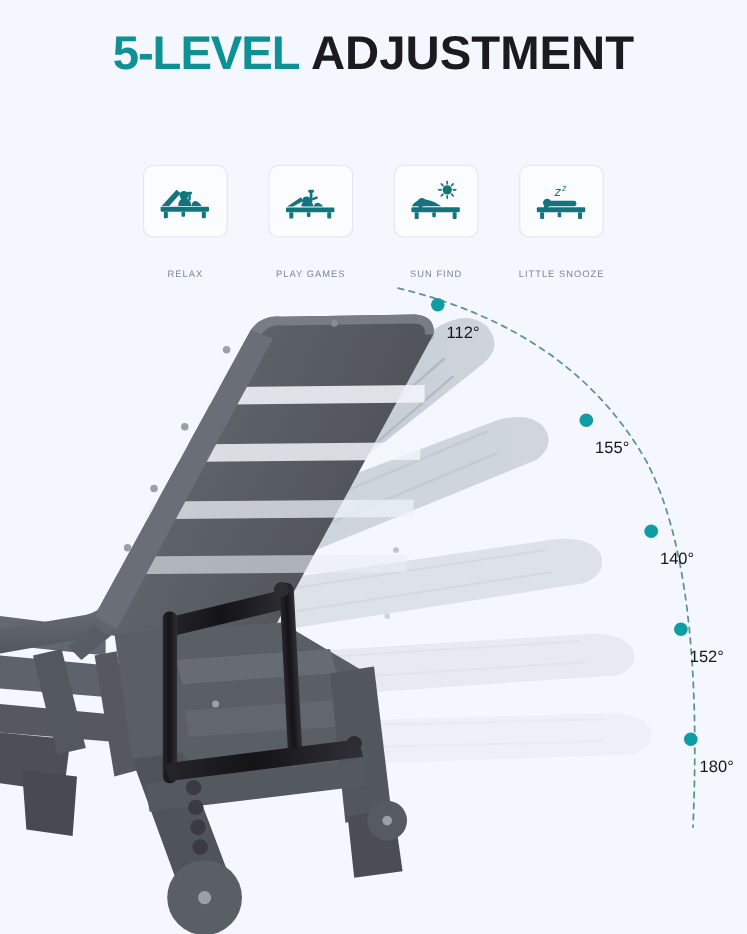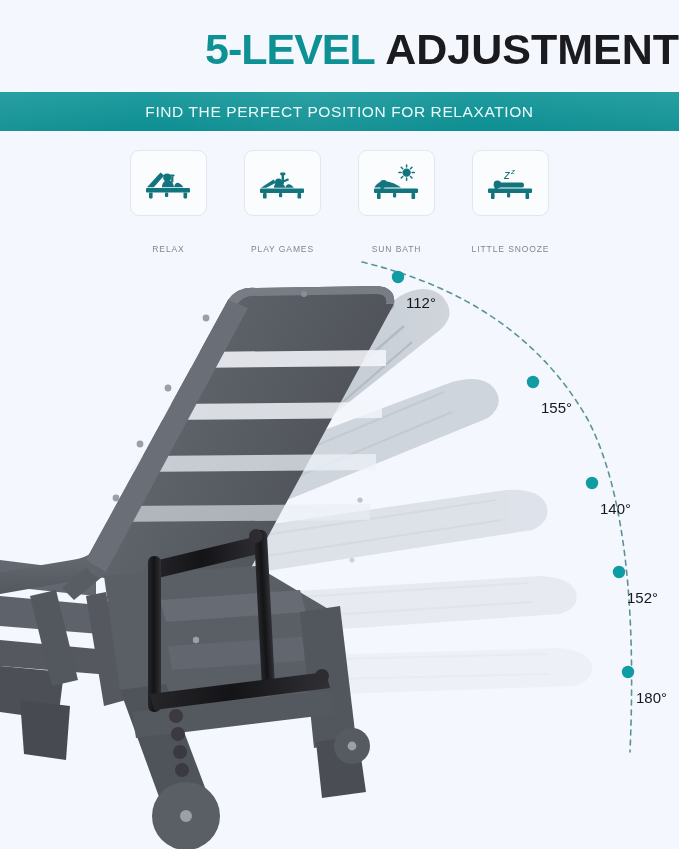--- a/index.html
+++ b/index.html
@@ -15,21 +15,21 @@
     overflow: hidden;
     font-family: "Liberation Sans", sans-serif;
   }
 
   
   .title-row {
     position: absolute;
     top: 26px;
     left: 0;
     width: 679px;
-    text-align: right;
+    text-align: center;
     white-space: nowrap;
   }
   .title-accent,
   .title-rest {
     font-size: 43px;
     line-height: 46px;
     letter-spacing: -0.5px;
     font-weight: 700;
   }
   .title-accent {
@@ -123,23 +123,20 @@
 </style>
 </head>
 <body>
 
 <div id="page">
 
   <div class="title-row">
     <span class="title-accent">5-LEVEL</span><span class="title-rest"> ADJUSTMENT</span>
   </div>
 
-  <div class="subtitle-band">
-    <span class="subtitle-text">FIND THE PERFECT POSITION FOR RELAXATION</span>
-  </div>
 
   <div class="icon-row">
 
     <div class="icon-item">
       <div class="icon-box">
         <span>
           <svg width="52" height="34" viewBox="0 0 52 34">
             <g fill="#12757e">
               <rect x="3" y="22" width="44" height="4.4" rx="1"></rect>
               <rect x="6" y="26.4" width="3.6" height="6" rx="0.8"></rect>
@@ -202,21 +199,21 @@
               <rect x="6" y="29" width="3.6" height="6" rx="0.8"></rect>
               <rect x="40.5" y="29" width="3.6" height="6" rx="0.8"></rect>
               <rect x="22" y="29" width="3.2" height="4.4" rx="0.8"></rect>
               <circle cx="12.6" cy="19.8" r="3.8"></circle>
               <path d="M3.4 23.6 C6 18.6 10.4 16.8 15.4 17.4 C22 18.2 26 20.6 30 23.6 Z"></path>
               <rect x="9.6" y="22.6" width="3.2" height="6.2" rx="0.8"></rect>
             </g>
           </svg>
         </span>
       </div>
-      <div class="icon-label">SUN BATH</div>
+      <div class="icon-label">SUN FIND</div>
     </div>
 
     <div class="icon-item">
       <div class="icon-box">
         <span>
           <svg width="52" height="38" viewBox="0 0 52 38">
             <g fill="#12757e">
               <text x="19" y="14.5" font-family="Liberation Sans, sans-serif" font-size="12" font-style="italic" fill="#12757e">z</text>
               <text x="26" y="9.5" font-family="Liberation Sans, sans-serif" font-size="8" font-style="italic" fill="#12757e">z</text>
               <rect x="3" y="24.4" width="44" height="4.6" rx="1"></rect>

